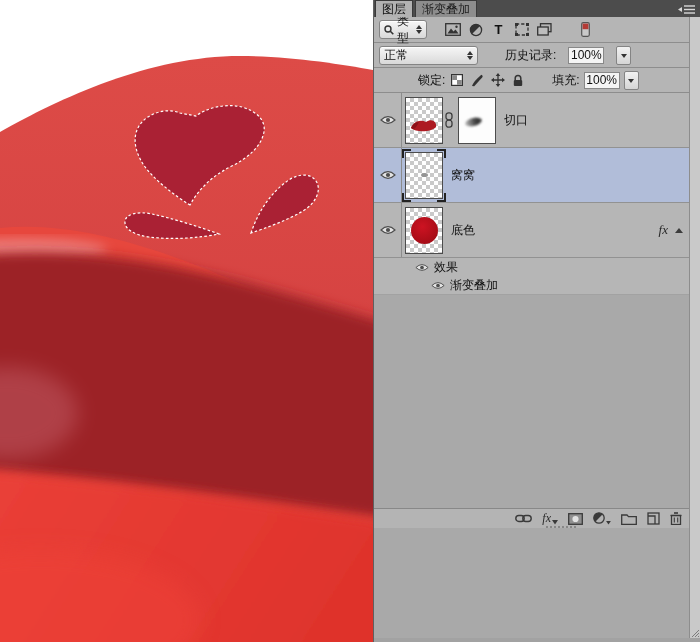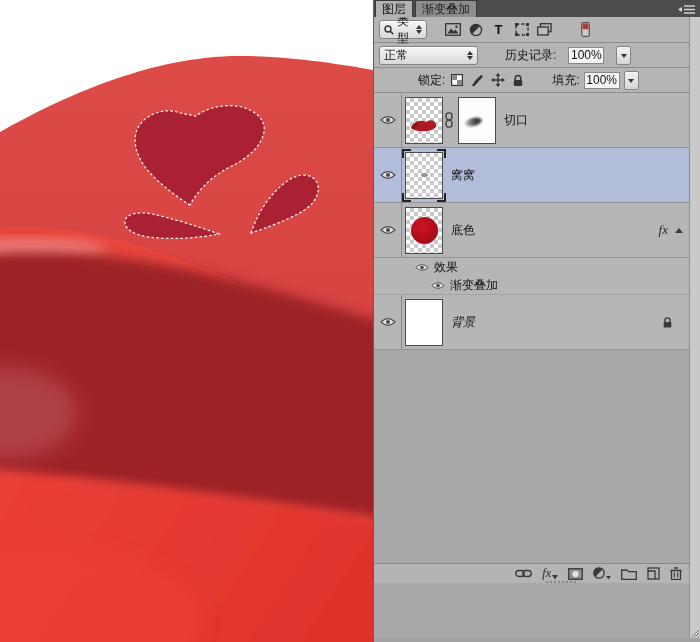--- a/index.html
+++ b/index.html
@@ -341,38 +341,20 @@
           <span class="sub-eye">
             <svg width="14" height="9" viewBox="0 0 16 10">
               <path d="M1 5 Q8 -1.6 15 5 Q8 11.6 1 5 Z" fill="#e4e4e4" stroke="#4e4e4e" stroke-width="1.1"></path>
               <circle cx="8" cy="5" r="2.1" fill="#4e4e4e"></circle>
             </svg>
           </span>
           <span class="lbl">渐变叠加</span>
         </div>
 
 
-        <div class="layer-row">
-          <div class="eye-cell">
-            <svg width="16" height="10" viewBox="0 0 16 10">
-              <path d="M1 5 Q8 -1.6 15 5 Q8 11.6 1 5 Z" fill="#e4e4e4" stroke="#4e4e4e" stroke-width="1.1"></path>
-              <circle cx="8" cy="5" r="2.1" fill="#4e4e4e"></circle>
-            </svg>
-          </div>
-          <div class="thumb-wrap">
-            <div class="thumb" style="background:#ffffff"></div>
-          </div>
-          <span class="layer-name bg">背景</span>
-          <span class="lock-badge">
-            <svg width="11" height="13" viewBox="0 0 12 13">
-              <path d="M3.2 6 V4.2 a2.8 2.8 0 0 1 5.6 0 V6" fill="none" stroke="#3a3a3a" stroke-width="1.5"></path>
-              <rect x="1.8" y="6" width="8.4" height="6" rx="1" fill="#3a3a3a"></rect>
-            </svg>
-          </span>
-        </div>
 
         <div class="layers-empty"></div>
       </div>
 
       <div class="bottombar">
         <span class="dots"></span>
         <div class="bicon">
           <svg width="17" height="11" viewBox="0 0 17 11">
             <rect x="0.8" y="2.5" width="8.4" height="6" rx="3" fill="none" stroke="#3a3a3a" stroke-width="1.4"></rect>
             <rect x="7.8" y="2.5" width="8.4" height="6" rx="3" fill="none" stroke="#3a3a3a" stroke-width="1.4"></rect>

